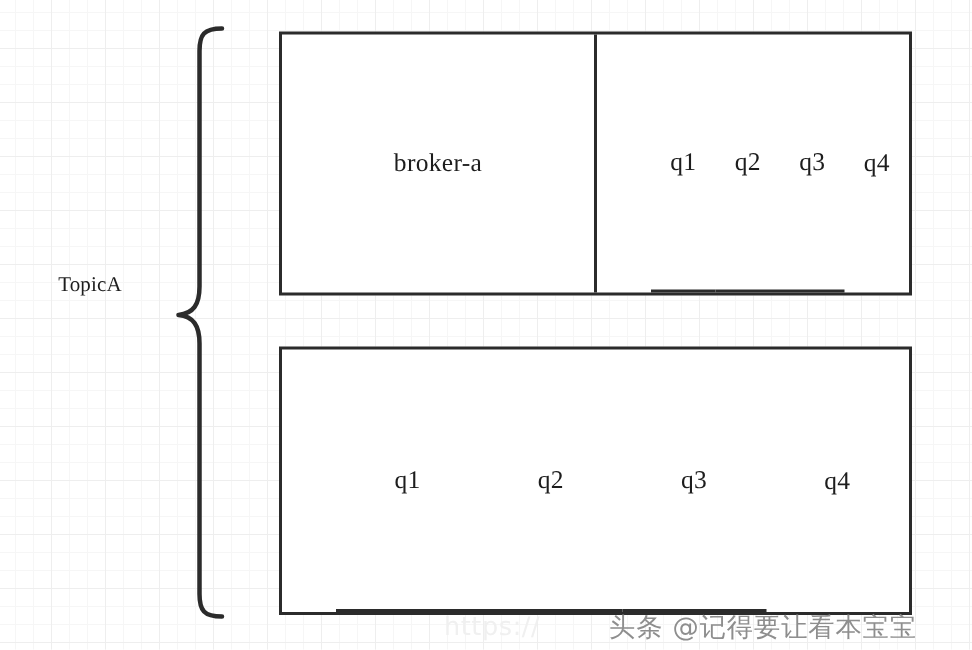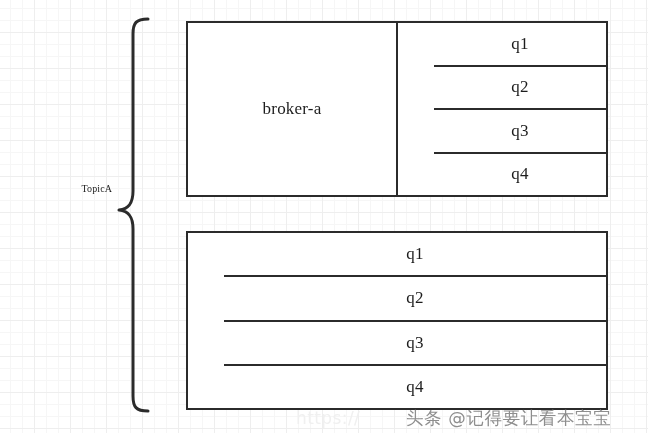--- a/index.html
+++ b/index.html
@@ -55,23 +55,22 @@
   #topic-label {
     position: absolute;
     left: 8px;
     top: 182px;
     width: 104px;
     text-align: center;
     color: #1d1d1d;
     line-height: 1.32;
   }
   .topic-label-line-latin {
-    font-size: 10px;
+    font-size: 14px;
     letter-spacing: 0.1px;
-    text-align: right;
   }
   .topic-label-line-cjk {
     font-size: 15.5px;
     font-family: "DejaVu Sans", "Liberation Sans", sans-serif;
     letter-spacing: 0.2px;
   }
 
   
   .broker-box {
     position: absolute;
@@ -95,21 +94,21 @@
   }
   .broker-name-text {
     font-size: 17px;
     color: #1d1d1d;
     letter-spacing: 0.2px;
   }
 
   .queue-list {
     flex: 1 1 auto;
     display: flex;
-    flex-direction: column;
+    flex-direction: row;
     box-sizing: border-box;
     padding-left: 36px;
   }
   .queue-row {
     flex: 1 1 0;
     display: flex;
     align-items: center;
     justify-content: center;
     border-bottom: 2px solid #2b2b2b;
     box-sizing: border-box;

